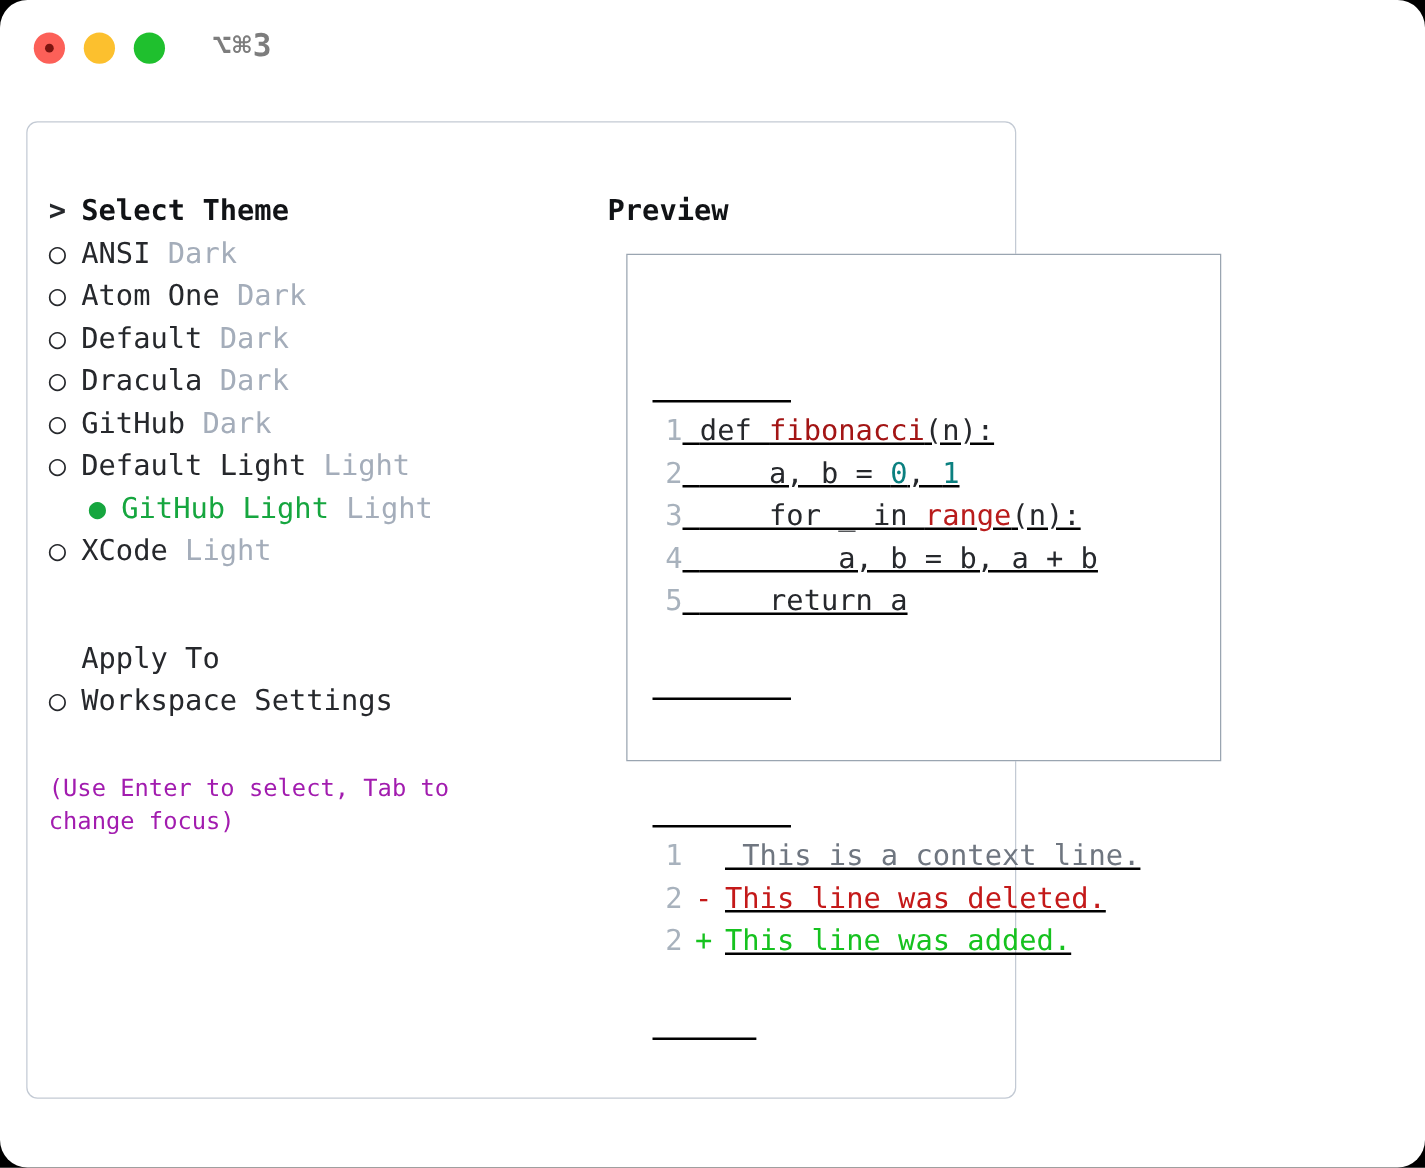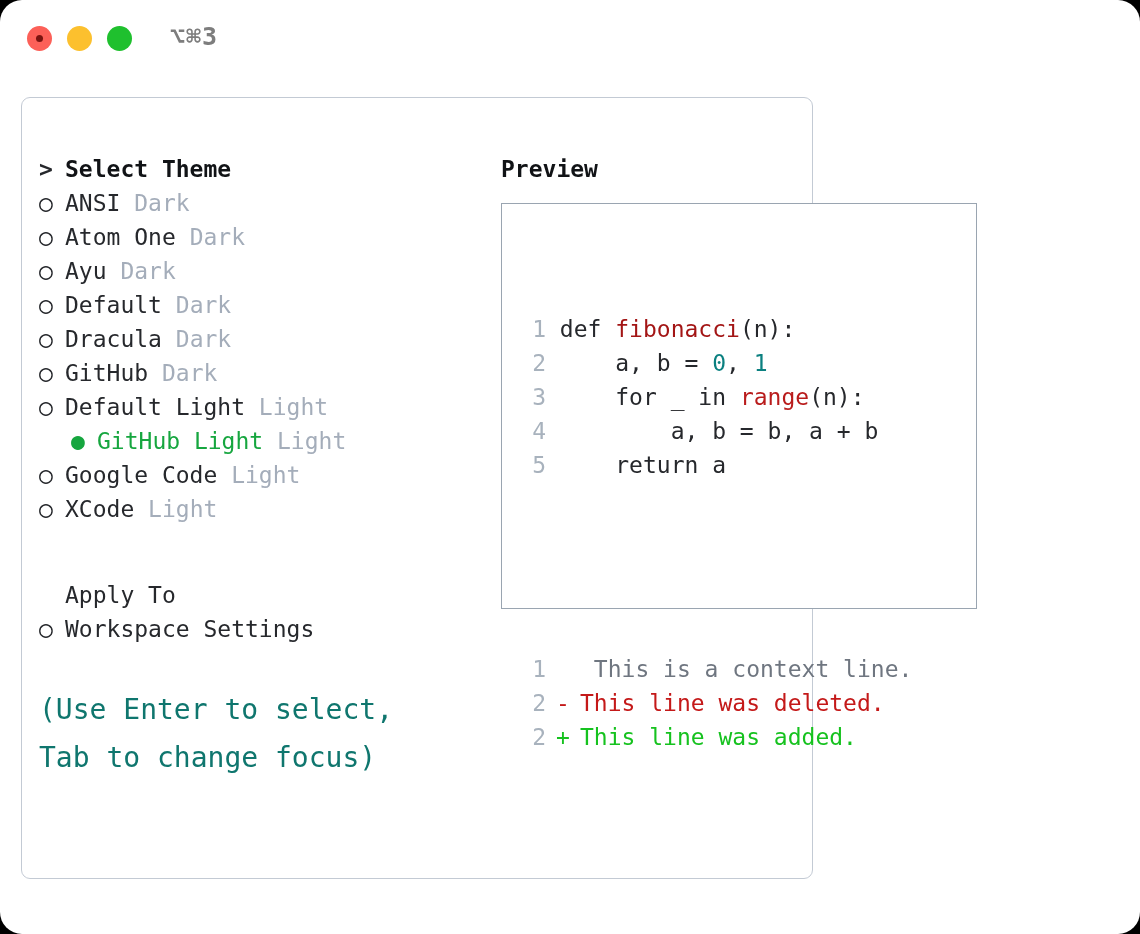--- a/index.html
+++ b/index.html
@@ -109,31 +109,31 @@
     height: 34px;
     line-height: 34px;
     font-size: 23px;
     color: #26282c;
     white-space: pre;
     padding-left: 26px;
   }
   .spacer-lg { height: 52px; }
   .spacer-md { height: 40px; }
   .hint {
-    font-size: 28px;
-    line-height: 48px;
-    color: #0f766e;
+    font-size: 19px;
+    line-height: 26px;
+    color: #a21caf;
     width: 400px;
     white-space: pre-wrap;
   }
 
   
   .right-col {
     position: absolute;
-    left: 479px;
+    left: 464px;
     top: 54px;
   }
   .preview-title {
     font-size: 23px;
     font-weight: bold;
     color: #111316;
     line-height: 34px;
     white-space: pre;
   }
   .preview-box {
@@ -142,24 +142,25 @@
     top: 105px;
     width: 476px;
     height: 406px;
     border: 1.5px solid #9aa5b1;
     box-sizing: border-box;
     background: #ffffff;
   }
   .code {
     position: absolute;
     left: 20px;
-    top: 40px;
-    font-size: 23px;
-    line-height: 34px;
-    white-space: pre;
+    top: 56px;
+    font-size: 23px;
+    line-height: 34px;
+    white-space: pre;
+    text-decoration: underline;
   }
   .cline { white-space: pre; }
   .ln {
     display: inline-block;
     width: 24px;
     text-align: right;
     color: #a8b2bd;
   }
   .mark {
     display: inline-block;
@@ -191,27 +192,25 @@
 
   <div class="panel">
 
     <div class="left-col">
 
       <div class="row header-row"><span class="bullet">&gt; </span><span>Select Theme</span></div>
 
       <div id="theme-list">
           <div class="row"><span class="bullet">○</span><span>ANSI</span><span class="tag"> Dark</span></div>
           <div class="row"><span class="bullet">○</span><span>Atom One</span><span class="tag"> Dark</span></div>
-          <div class="row"><span class="bullet">○</span><span>Ayu</span><span class="tag"> Dark</span></div>
           <div class="row"><span class="bullet">○</span><span>Default</span><span class="tag"> Dark</span></div>
           <div class="row"><span class="bullet">○</span><span>Dracula</span><span class="tag"> Dark</span></div>
           <div class="row"><span class="bullet">○</span><span>GitHub</span><span class="tag"> Dark</span></div>
           <div class="row"><span class="bullet">○</span><span>Default Light</span><span class="tag"> Light</span></div>
           <div class="row selected"><span class="bullet">●</span><span>GitHub Light</span><span class="tag"> Light</span></div>
-          <div class="row"><span class="bullet">○</span><span>Google Code</span><span class="tag"> Light</span></div>
           <div class="row"><span class="bullet">○</span><span>XCode</span><span class="tag"> Light</span></div>
         </div>
 
       <div class="spacer-lg"></div>
 
       <div class="section-title">Apply To</div>
 
       <div id="apply-list">
           <div class="row"><span class="bullet">○</span><span>Workspace Settings</span></div>
         </div>

